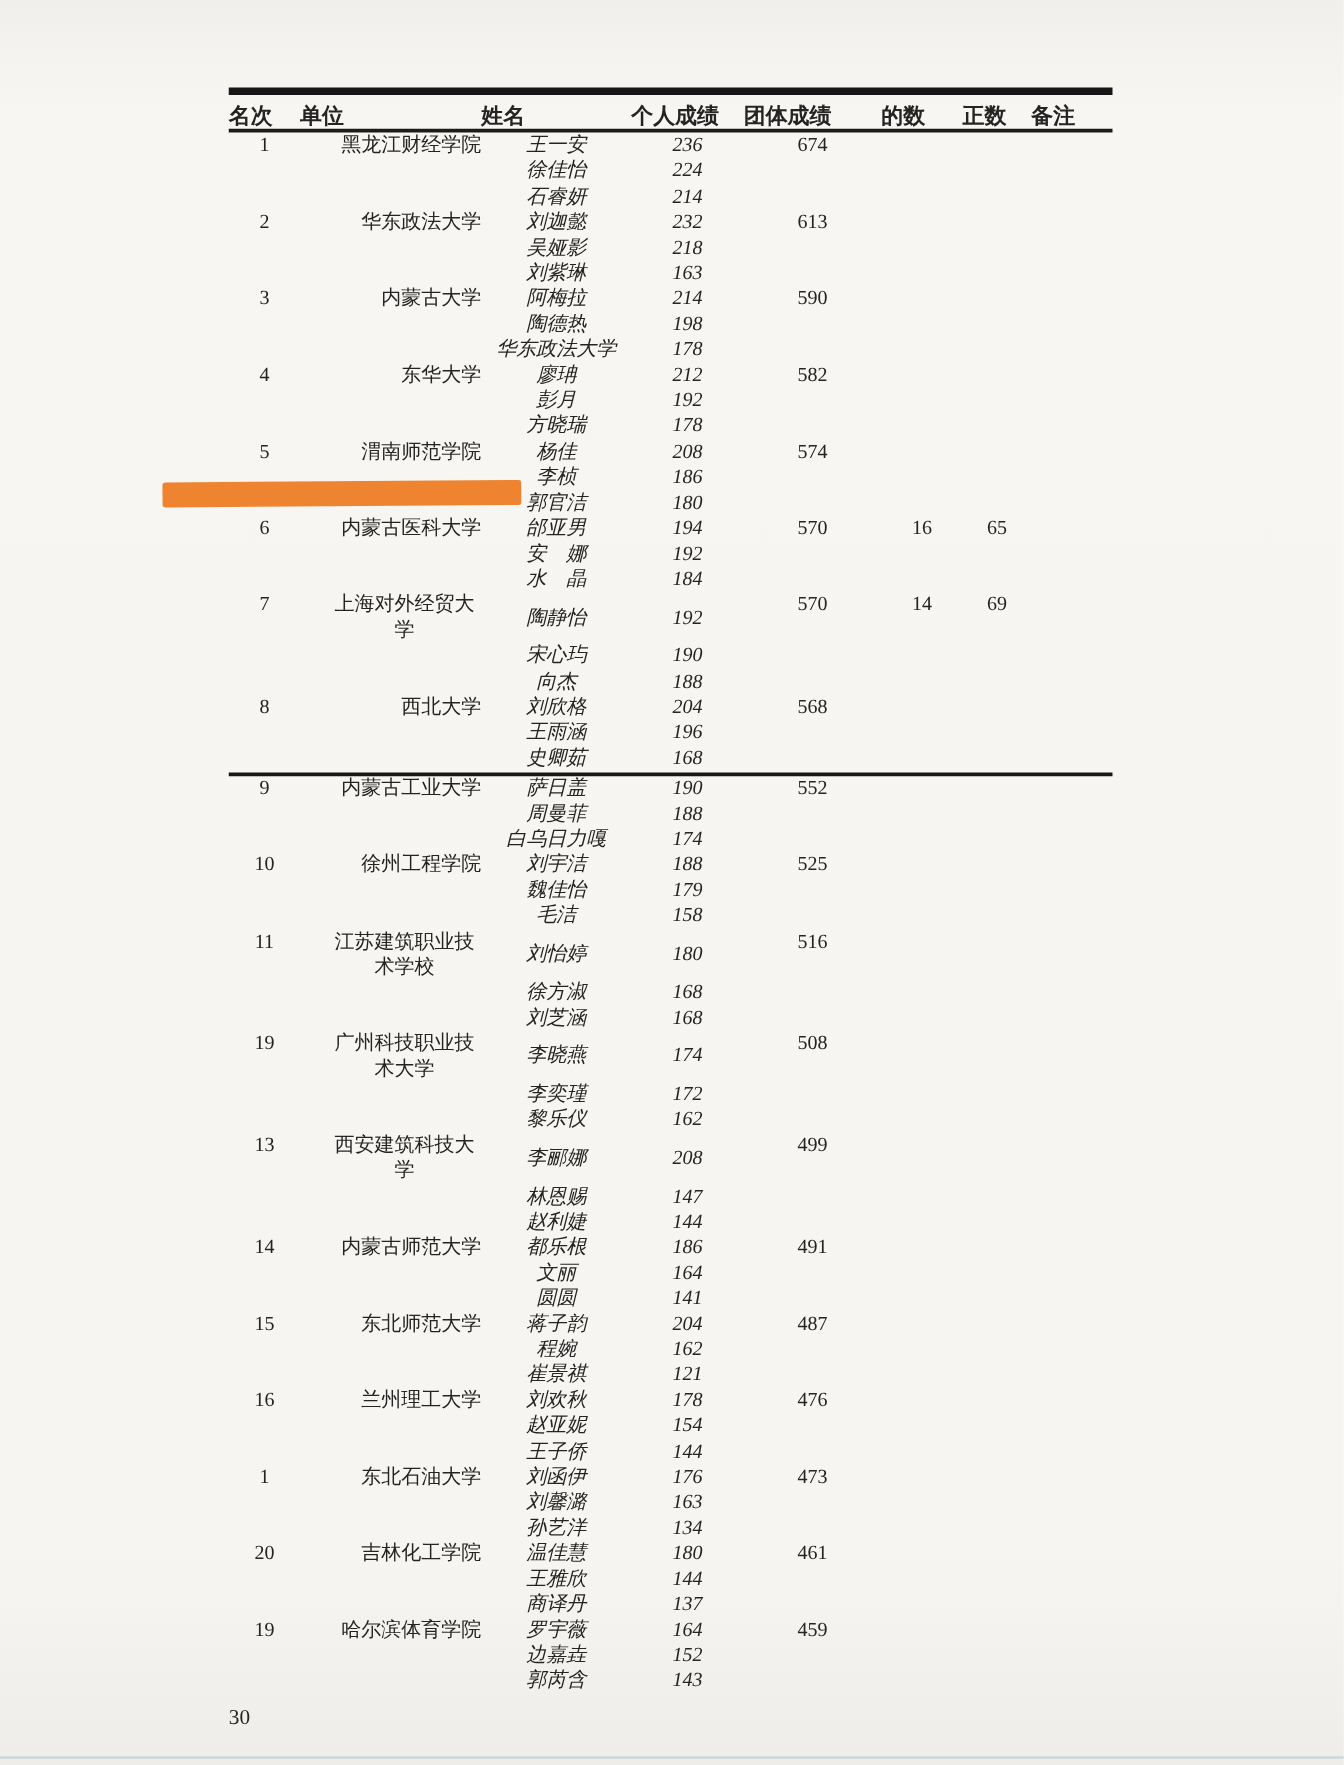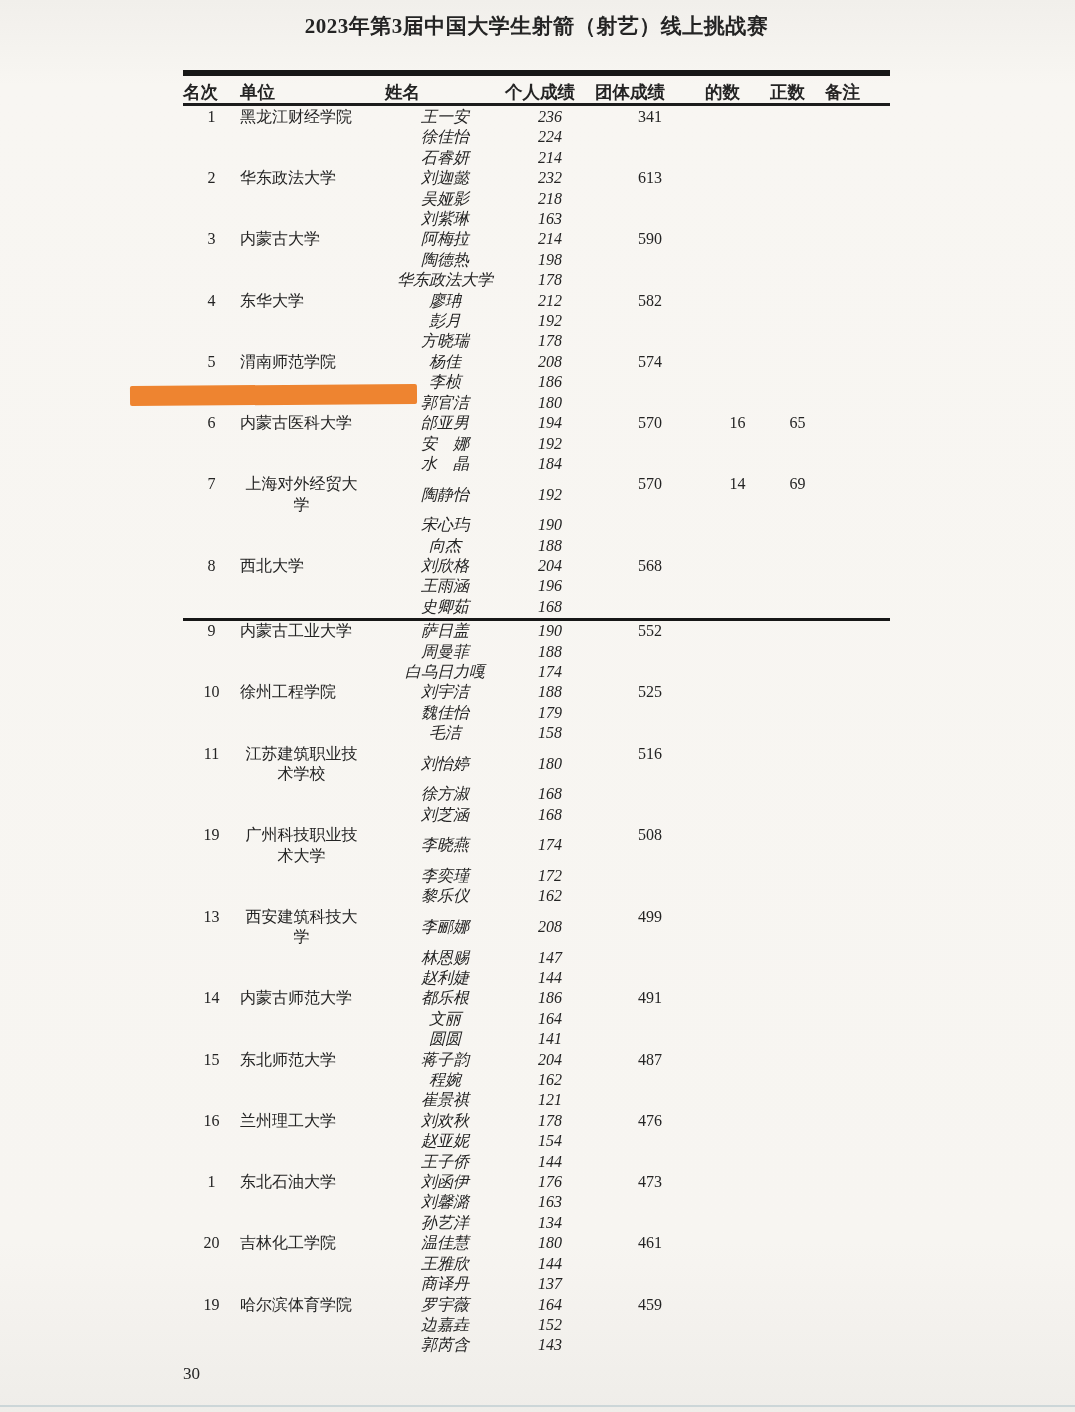--- a/index.html
+++ b/index.html
@@ -18,21 +18,21 @@
 
   .header-row { position:absolute; left:183px; top:80px; width:707px; display:flex; font-weight:bold; font-size:17.5px; }
   .header-row span { text-align:left; }
   .hw-rank{width:57px}.hw-unit{width:145px}.hw-name{width:120px}.hw-personal{width:90px}
   .hw-team{width:110px}.hw-hits{width:65px}.hw-tens{width:55px}.hw-note{width:65px}
 
   .tbody { position:absolute; left:183px; top:107px; width:707px; }
   .trow { display:flex; align-items:flex-start; }
   .cell { text-align:center; font-size:16px; line-height:20.4px; }
   .rank { width:57px; }
-  .unit { width:145px; display:flex; justify-content:flex-start; }
+  .unit { width:145px; display:flex; justify-content:flex-end; }
   .unit-inner { display:inline-block; max-width:123px; }
   .members { width:210px; }
   .mline { display:flex; align-items:center;font-style:italic; }
   .mname { width:120px; text-align:center; }
   .mscore { width:90px; text-align:center; }
   .team { width:110px; } .hits { width:65px; } .tens { width:55px; } .note { width:65px; }
   .members.wrapped .mline:first-child { height:40.8px; }
 
   .rule-mid { height:3px; background:#171717; margin-top:1px; }
 
@@ -40,21 +40,20 @@
     position:absolute; left:130px; top:385px; width:287px; height:20px;
     transform:rotate(-0.4deg); border-radius:2px; z-index:3;
   }
   .page-number { position:absolute; left:183px; top:1364px; width:707px; text-align:left; font-size:17px; }
   .bottom-edge { position:absolute; left:0; bottom:5px; width:1075px; height:2px; background:#ccd6d8; }
 </style>
 </head>
 <body>
 
 <div class="titles">
-  <div class="title-1">2023年第3届中国大学生射箭（射艺）线上挑战赛</div>
 </div>
 
 <div class="rule-top"></div>
 
 <div class="header-row">
   <span class="hw-rank">名次</span>
   <span class="hw-unit">单位</span>
   <span class="hw-name">姓名</span>
   <span class="hw-personal">个人成绩</span>
   <span class="hw-team">团体成绩</span>
@@ -78,21 +77,21 @@
         </div>
         <div class="mline">
           <span class="mname">徐佳怡</span>
           <span class="mscore">224</span>
         </div>
         <div class="mline">
           <span class="mname">石睿妍</span>
           <span class="mscore">214</span>
         </div>
       </div>
-    <div class="cell team">341</div>
+    <div class="cell team">674</div>
     <div class="cell hits"></div>
     <div class="cell tens"></div>
     <div class="cell note"></div>
   </div>
 
   <div class="trow">
     <div class="cell rank">2</div>
     <div class="cell unit">
       <span class="unit-inner">华东政法大学</span>
     </div>

